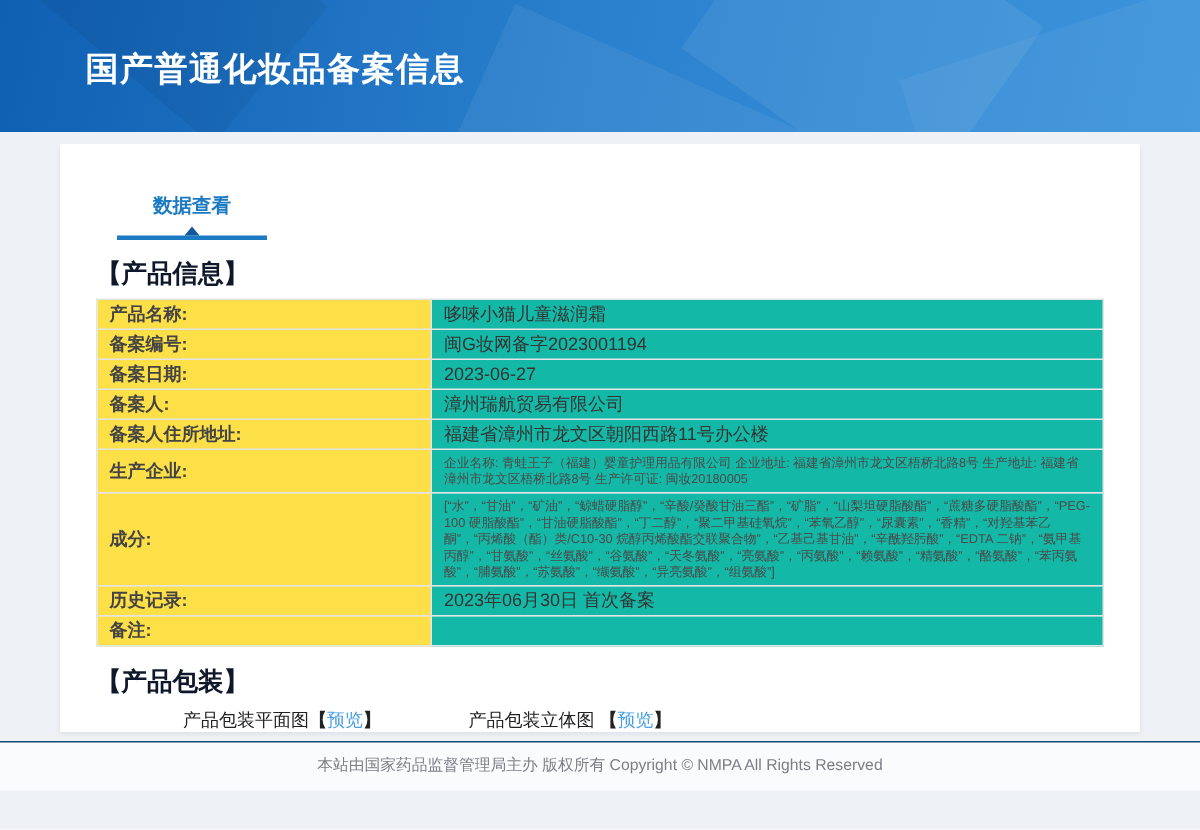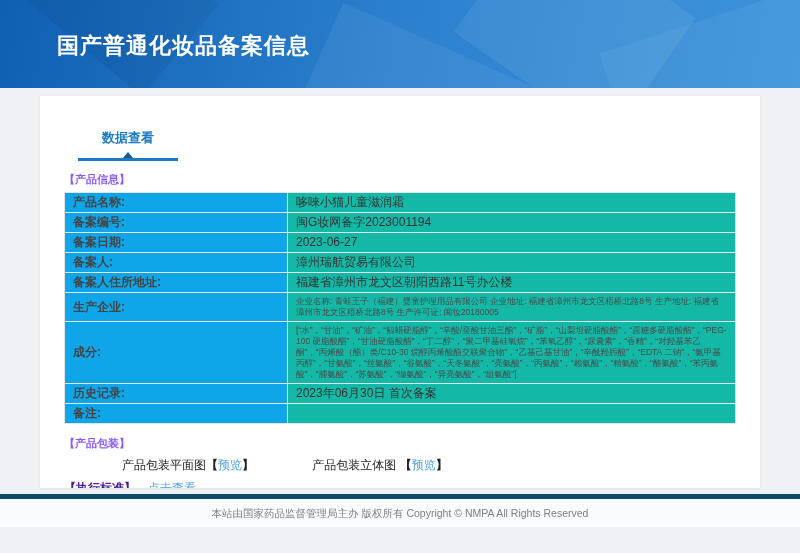--- a/index.html
+++ b/index.html
@@ -41,41 +41,41 @@
     padding-bottom: 11px; position: relative; cursor: pointer;
     border-bottom: 3px solid #1b7ac2;
   }
   .tab .tri {
     position: absolute; bottom: 0; left: 50%; margin-left: -5px;
     width: 0; height: 0;
     border-left: 5px solid transparent; border-right: 5px solid transparent;
     border-bottom: 6px solid #13589c;
   }
 
-  .section-title { margin: 11px 0 5px; font-size: 11px; font-weight: bold; color: #8b5cf6; }
+  .section-title { margin: 11px 0 5px; font-size: 17px; font-weight: bold; color: #0f172a; }
 
   table.info-table { border-collapse: collapse; width: 672px; table-layout: fixed; }
   table.info-table td {
     border: 1px solid #e4e4e6; font-size: 12px; line-height: 15px;
     padding: 2px 8px; vertical-align: middle; word-break: break-all;
   }
-  td.label-cell { background: #0ea5e9; width: 223px; font-weight: bold; color: #444; padding-left: 14px; }
+  td.label-cell { background: #fde047; width: 223px; font-weight: bold; color: #444; padding-left: 14px; }
   td.value-cell { background: #14b8a6; color: #333; height: 20px; }
   td.value-cell.small { font-size: 8.5px; line-height: 11px; color: #4a4a4a; padding: 3px 8px; }
 
   .pkg-line { margin-top: 6px; font-size: 12px; line-height: 16px; }
   .pkg-item { margin-left: 58px; color: #222; }
   .bracket { font-weight: bold; color: #222; }
   .link { color: #4aa0e4; text-decoration: none; cursor: pointer; }
   .meta-line { margin-top: 7px; font-size: 12px; line-height: 16px; }
   .meta-title { font-weight: bold; color: #4c1d95; margin-right: 12px; }
 
   
   .footer {
-    flex: 0 0 33px; background: #fafbfc; border-top: 5px solid #0c4a6e;
+    flex: 0 0 33px; background: #fafbfc; border-top: 1px solid #0c4a6e;
     text-align: center; padding-top: 8px;
     font-size: 10.5px; color: #7a7f87;
   }
 </style>
 </head>
 <body>
 
 <div class="page">
 
   <header class="banner">

